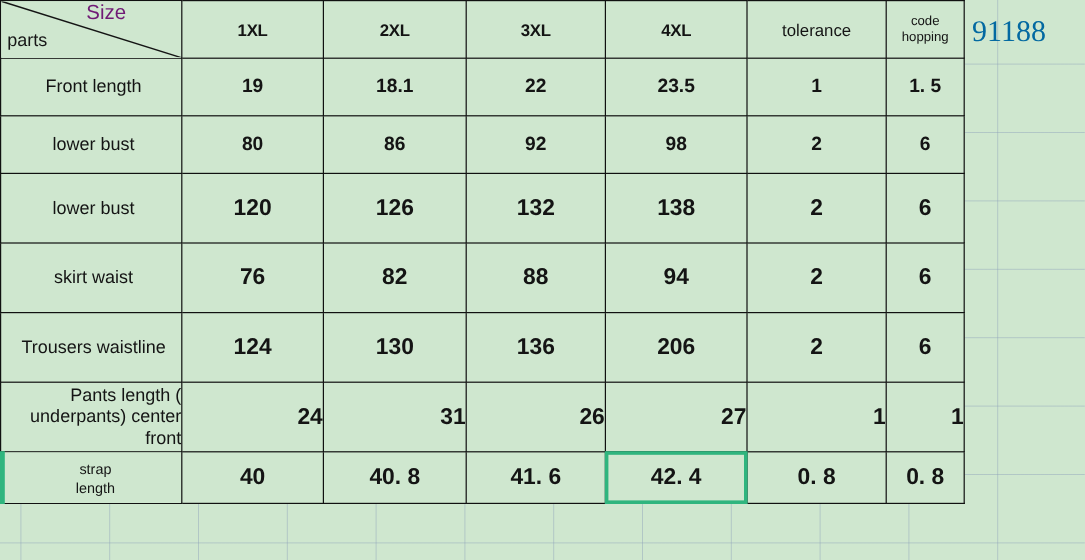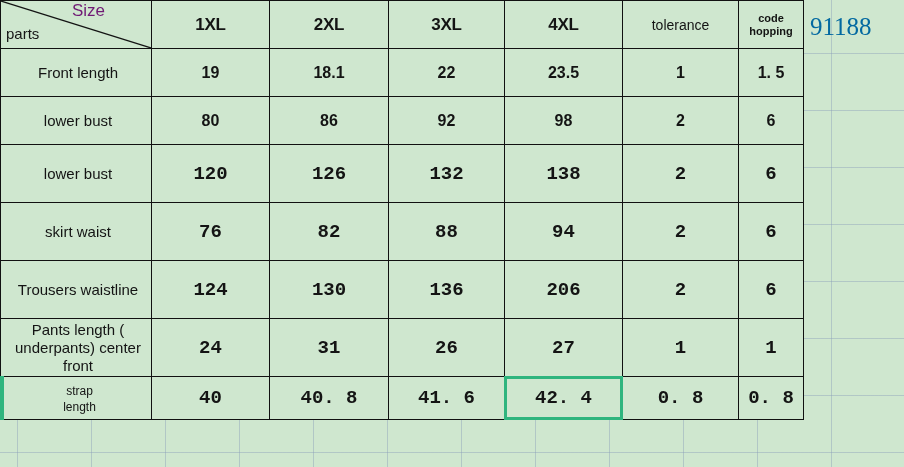--- a/index.html
+++ b/index.html
@@ -87,31 +87,31 @@
     left: 5px;
     bottom: 6px;
     font-size: 15px;
     font-family: "Liberation Sans", sans-serif;
     color: #171717;
   }
 
   .hdr-size-label {
     font-family: "Liberation Sans", sans-serif;
     font-weight: bold;
-    font-size: 17px;
+    font-size: 14px;
     letter-spacing: -0.2px;
   }
   .hdr-plain {
     font-family: "Liberation Sans", sans-serif;
     font-weight: normal;
     font-size: 14px;
   }
   .hdr-small {
     font-family: "Liberation Sans", sans-serif;
-    font-weight: bold;
+    font-weight: normal;
     font-size: 11px;
     line-height: 13px;
   }
 
   
   td.row-label {
     text-align: left;
     vertical-align: top;
     font-family: "Liberation Sans", sans-serif;
     font-size: 15px;
@@ -134,31 +134,31 @@
 
   td.num {
     font-weight: bold;
     font-size: 17px;
   }
   tr.sans-row td.num {
     font-family: "Liberation Sans", sans-serif;
     font-size: 16px;
   }
   tr.serif-row td.num {
-    font-family: Liberation Mono, monospace;
+    font-family: Liberation Sans, sans-serif;
     font-size: 19px;
   }
 
   tr.r-front  td { height: 47px; }
   tr.r-lbust1 td { height: 47px; }
   tr.r-lbust2 td { height: 57px; }
   tr.r-skirt  td { height: 57px; }
   tr.r-waist  td { height: 57px; }
   tr.r-trous  td { height: 57px; }
-  tr.r-pants  td { height: 57px; }
+  tr.r-pants  td { height: 57px; text-align: right; }
   tr.r-strap  td { height: 42px; }
 
   
   td.cell-selected {
     position: relative;
   }
   td.cell-selected .sel-box {
     position: absolute;
     left: -1px; top: -1px; right: -1px; bottom: -1px;
     border: 3px solid #2fb57e;

